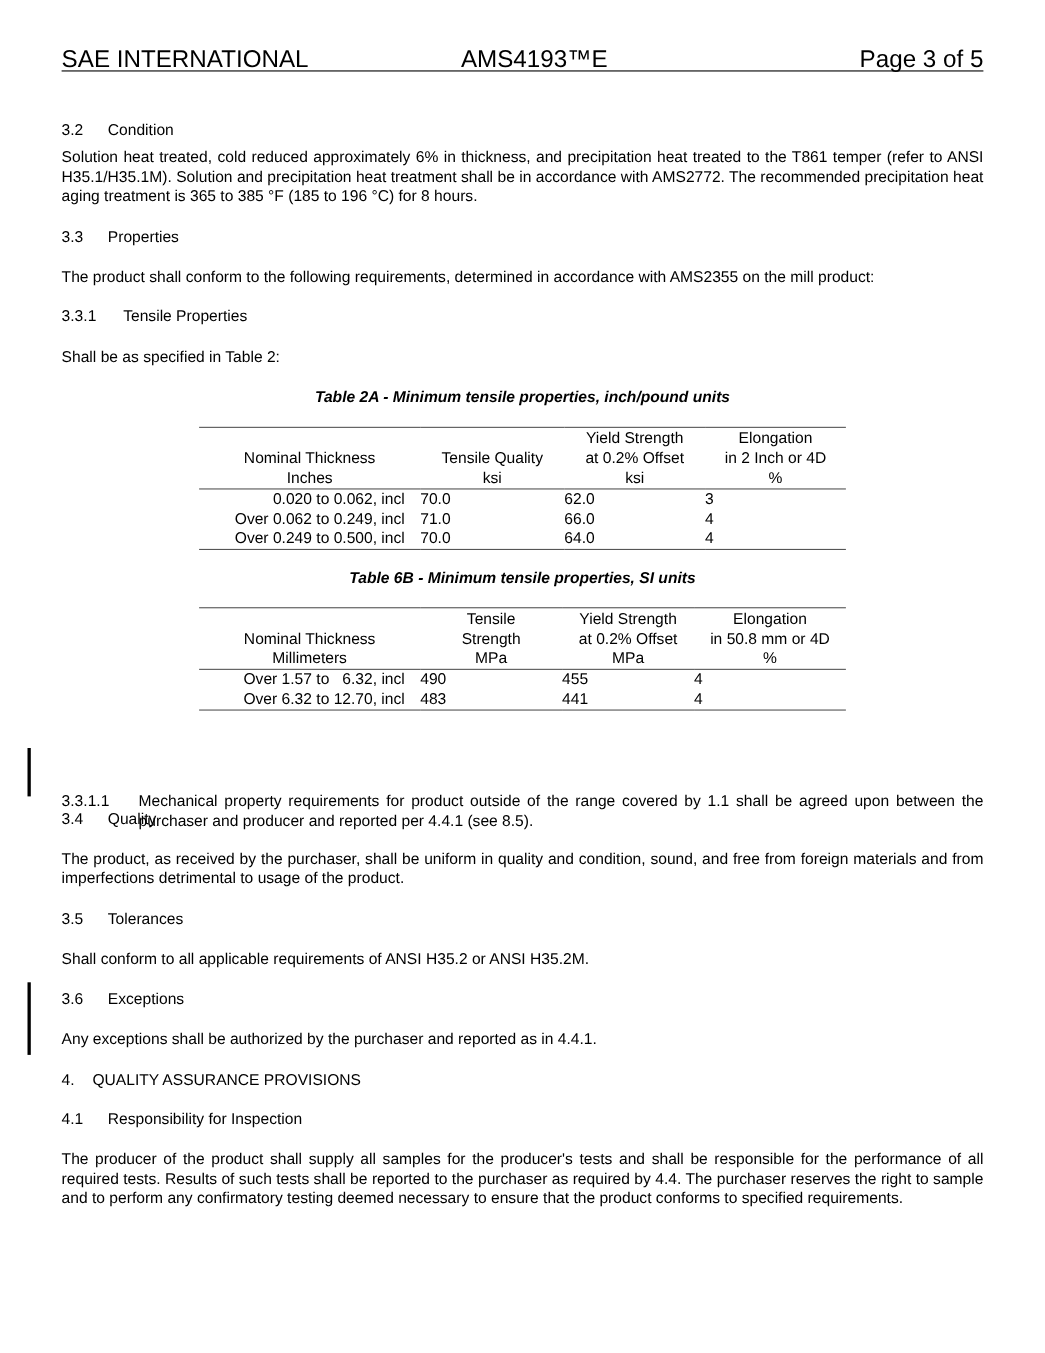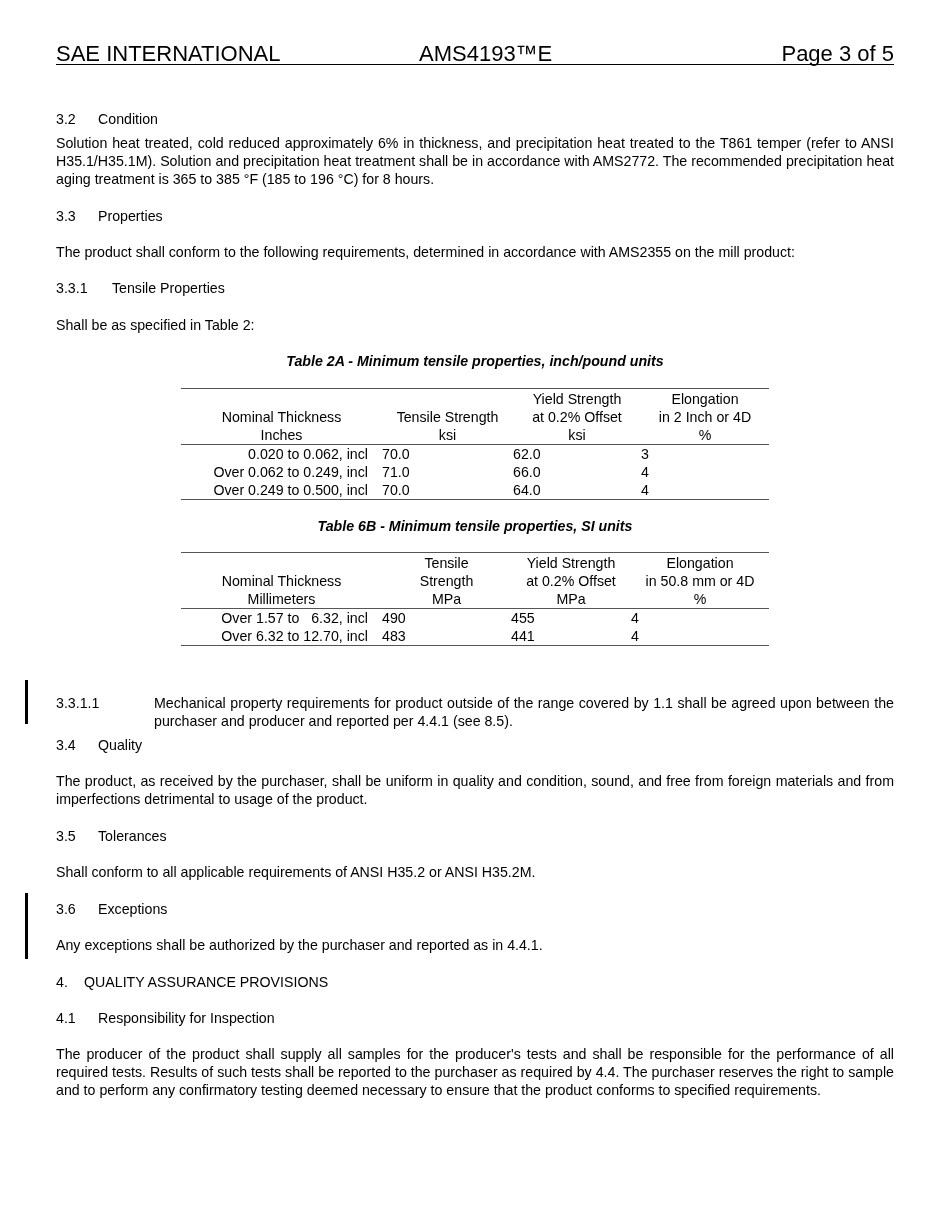--- a/index.html
+++ b/index.html
@@ -79,21 +79,21 @@
   <thead>
     <tr class="top">
         <th colspan="4"></th>
       </tr>
     <tr class="cols">
       <th>
         <div>Nominal Thickness</div>
         <div>Inches</div>
       </th>
       <th>
-        <div>Tensile Strength</div>
+        <div>Tensile Quality</div>
         <div>ksi</div>
       </th>
       <th>
         <div>Yield Strength</div>
         <div>at 0.2% Offset</div>
         <div>ksi</div>
       </th>
       <th>
         <div>Elongation</div>
         <div>in 2 Inch or 4D</div>
@@ -167,21 +167,21 @@
     <tr>
       <td class="thick">Over 6.32 to 12.70, incl</td>
       <td>483</td>
       <td>441</td>
       <td>4</td>
     </tr>
   </tbody>
 </table>
 
 <div class="changebar" style="top:680px; height:44px;"></div>
-<div class="blk sub" style="top:694px;gap:28px;">
+<div class="blk sub" style="top:720px;">
   <span class="num">3.3.1.1</span>
   <span class="txt para">Mechanical property requirements for product outside of the range covered by 1.1 shall be agreed upon between the purchaser and producer and reported per 4.4.1 (see 8.5).</span>
 </div>
 
 <div class="blk heading" style="top:736px;">
   <span class="num">3.4</span><span>Quality</span>
 </div>
 <div class="blk para" style="top:772px;">The product, as received by the purchaser, shall be uniform in quality and condition, sound, and free from foreign materials and from imperfections detrimental to usage of the product.</div>
 
 <div class="blk heading" style="top:827px;">

